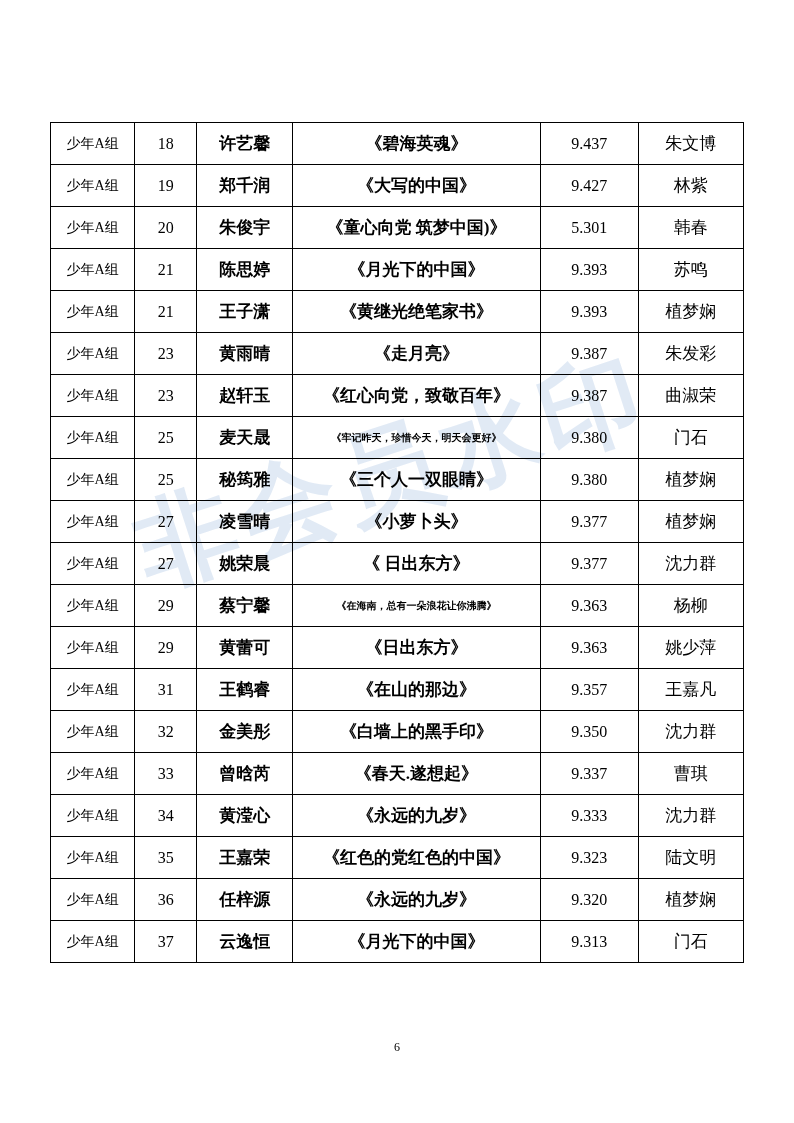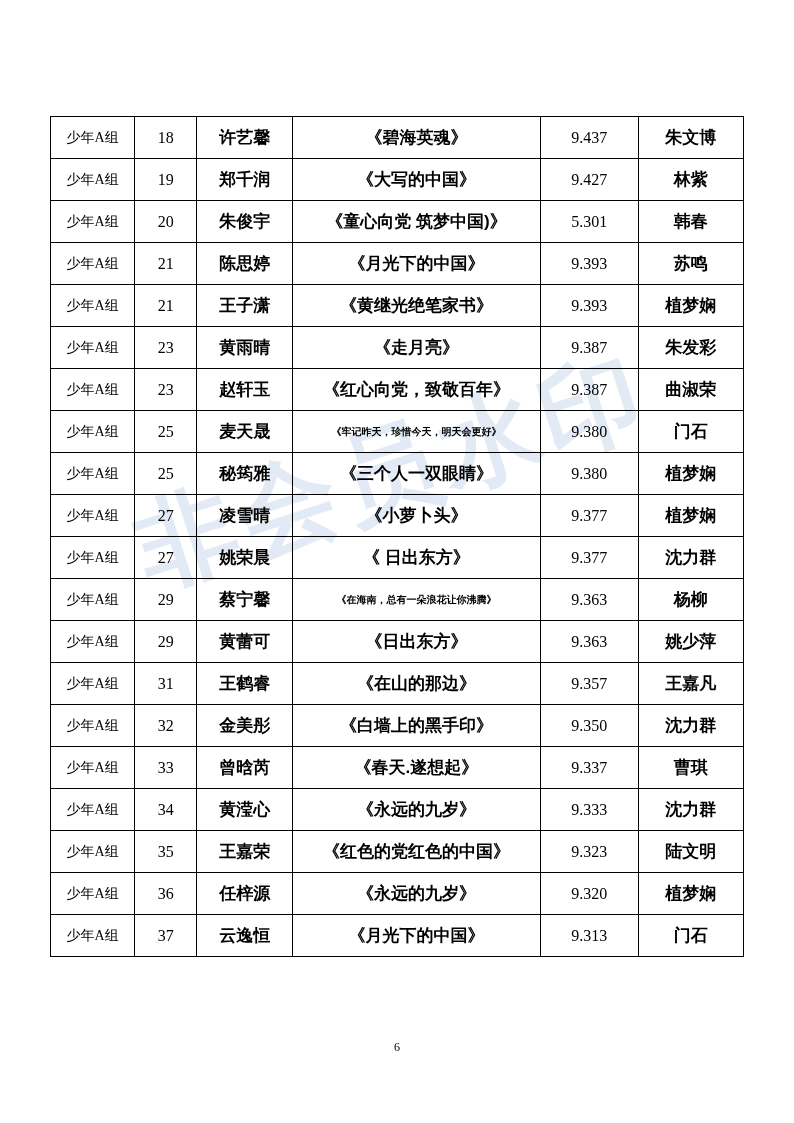--- a/index.html
+++ b/index.html
@@ -33,21 +33,21 @@
     letter-spacing: 6px;
     transform: rotate(-18deg);
     user-select: none;
     pointer-events: none;
     white-space: nowrap;
     line-height: 1.1;
   }
   .table-wrap {
     position: absolute;
     left: 50px;
-    top: 116px;
+    top: 122px;
     width: 666px;
   }
   table.score-table {
     border-collapse: collapse;
     table-layout: fixed;
     width: 694px;
     position: relative;
     z-index: 2;
   }
   table.score-table td {
@@ -74,37 +74,37 @@
   .cell-rank {
     font-family: "Liberation Serif", "DejaVu Serif", serif;
     font-size: 16px;
   }
   .cell-name {
     font-family: Liberation Serif, serif;
     font-size: 17px;
     font-weight: bold;
   }
   .cell-work {
-    font-family: Liberation Sans, sans-serif;
+    font-family: Liberation Serif, serif;
     font-size: 17px;
     font-weight: bold;
     white-space: nowrap;
     overflow: hidden;
   }
   .cell-work.small {
     font-size: 10px;
   }
   .cell-score {
     font-family: Liberation Serif, serif;
     font-size: 16px;
   }
   .cell-coach {
     font-family: "Liberation Serif", "DejaVu Serif", serif;
     font-size: 17px;
-    font-weight: bold;
+    font-weight: normal;
   }
   .page-number {
     position: absolute;
     left: 0;
     top: 1040px;
     width: 794px;
     text-align: center;
     font-family: "Liberation Serif", "DejaVu Serif", serif;
     font-size: 12px;
     color: #000;

